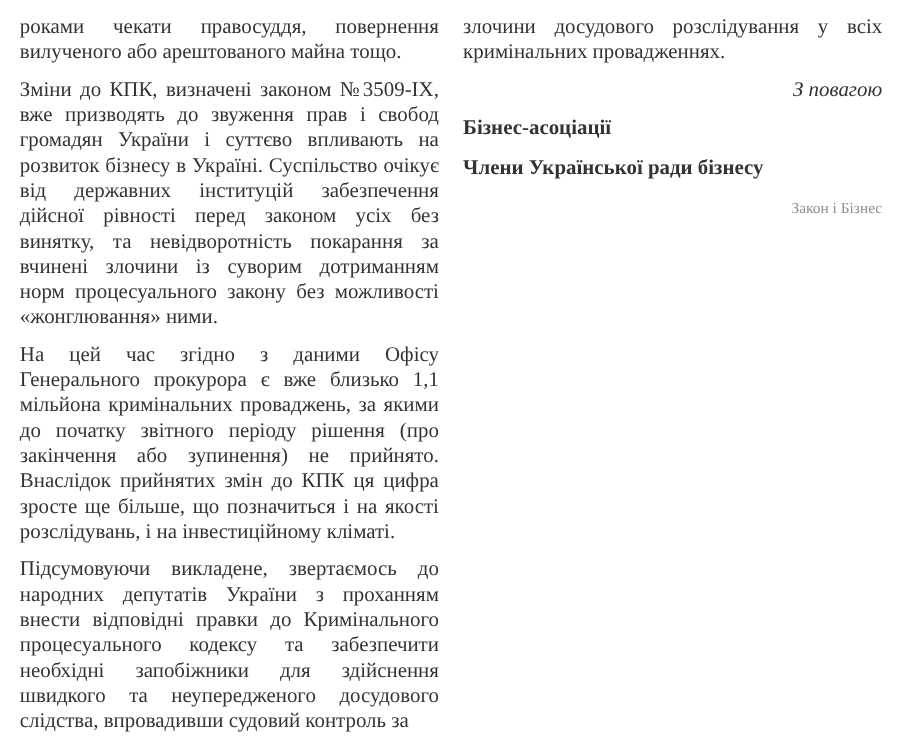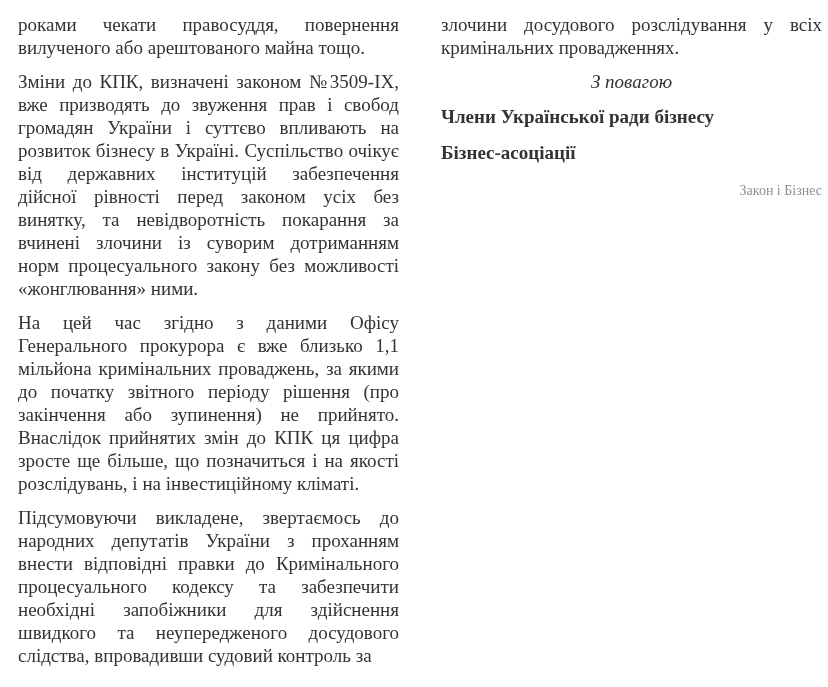--- a/index.html
+++ b/index.html
@@ -13,39 +13,39 @@
     overflow: hidden;
   }
   .page {
     width: 828px;
     height: 687px;
     box-sizing: border-box;
     background: #ffffff;
   }
   .columns {
     display: flex;
-    gap: 42px;
+    gap: 22px;
     padding: 13px 17px 0 18px;
     box-sizing: border-box;
   }
   .col {
     flex: 0 0 381px;
     width: 381px;
   }
   .col p {
     margin: 0 0 11px 0;
     font-family: "Liberation Serif", "DejaVu Serif", serif;
     font-size: 19px;
     line-height: 23px;
     color: #333333;
     text-align: justify;
   }
   .col p.closing {
     font-style: italic;
-    text-align: center;
+    text-align: right;
     margin-top: 2px;
     margin-bottom: 12px;
   }
   .col p.signature {
     font-weight: bold;
     text-align: left;
     margin-bottom: 13px;
   }
   .col p.credit {
     color: #8f8f8f;
@@ -64,19 +64,19 @@
     <div class="col">
       <p>роками чекати правосуддя, повернення вилученого або арештованого майна тощо.</p>
       <p>Зміни до КПК, визначені законом №3509-IX, вже призводять до звуження прав і свобод громадян України і суттєво впливають на розвиток бізнесу в Україні. Суспільство очікує від державних інституцій забезпечення дійсної рівності перед законом усіх без винятку, та невідворотність покарання за вчинені злочини із суворим дотриманням норм процесуального закону без можливості «жонглювання» ними.</p>
       <p>На цей час згідно з даними Офісу Генерального прокурора є вже близько 1,1 мільйона кримінальних проваджень, за якими до початку звітного періоду рішення (про закінчення або зупинення) не прийнято. Внаслідок прийнятих змін до КПК ця цифра зросте ще більше, що позначиться і на якості розслідувань, і на інвестиційному кліматі.</p>
       <p>Підсумовуючи викладене, звертаємось до народних депутатів України з проханням внести відповідні правки до Кримінального процесуального кодексу та забезпечити необхідні запобіжники для здійснення швидкого та неупередженого досудового слідства, впровадивши судовий контроль за</p>
     </div>
 
     <div class="col">
       <p>злочини досудового розслідування у всіх кримінальних провадженнях.</p>
       <p class="closing">З повагою</p>
+      <p class="signature">Бізнес-асоціації</p>
       <p class="signature">Члени Української ради бізнесу</p>
-      <p class="signature">Бізнес-асоціації</p>
       <p class="credit">Закон і Бізнес</p>
     </div>
 
   </div>
 </div>
 
 </body></html>

